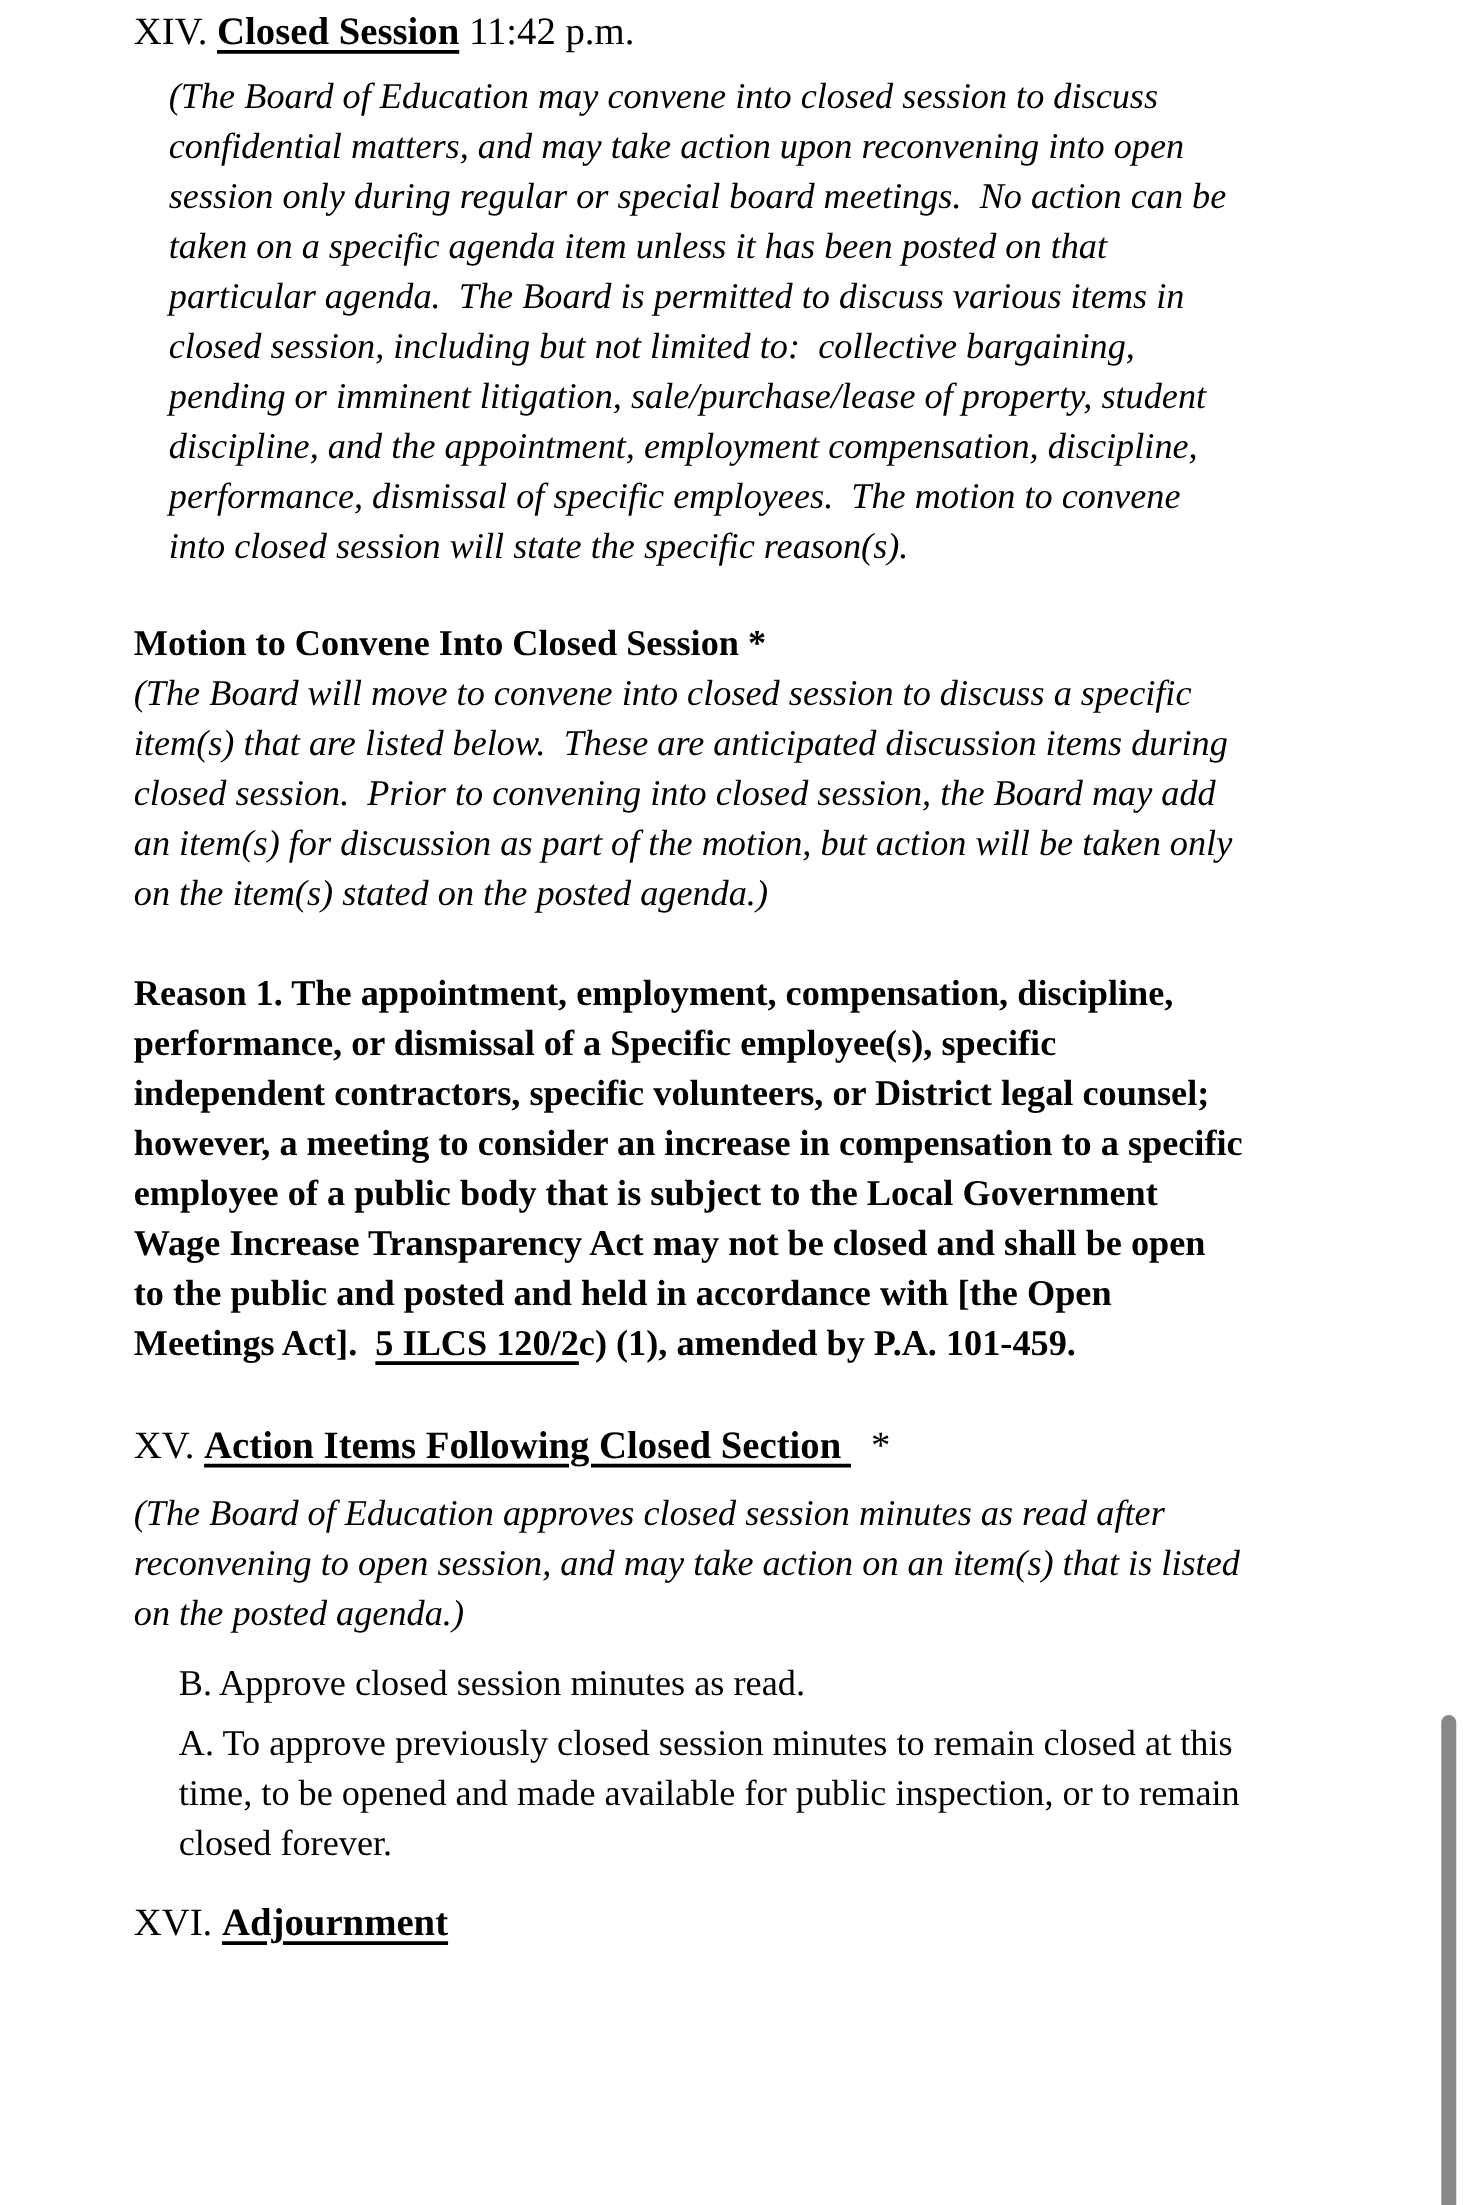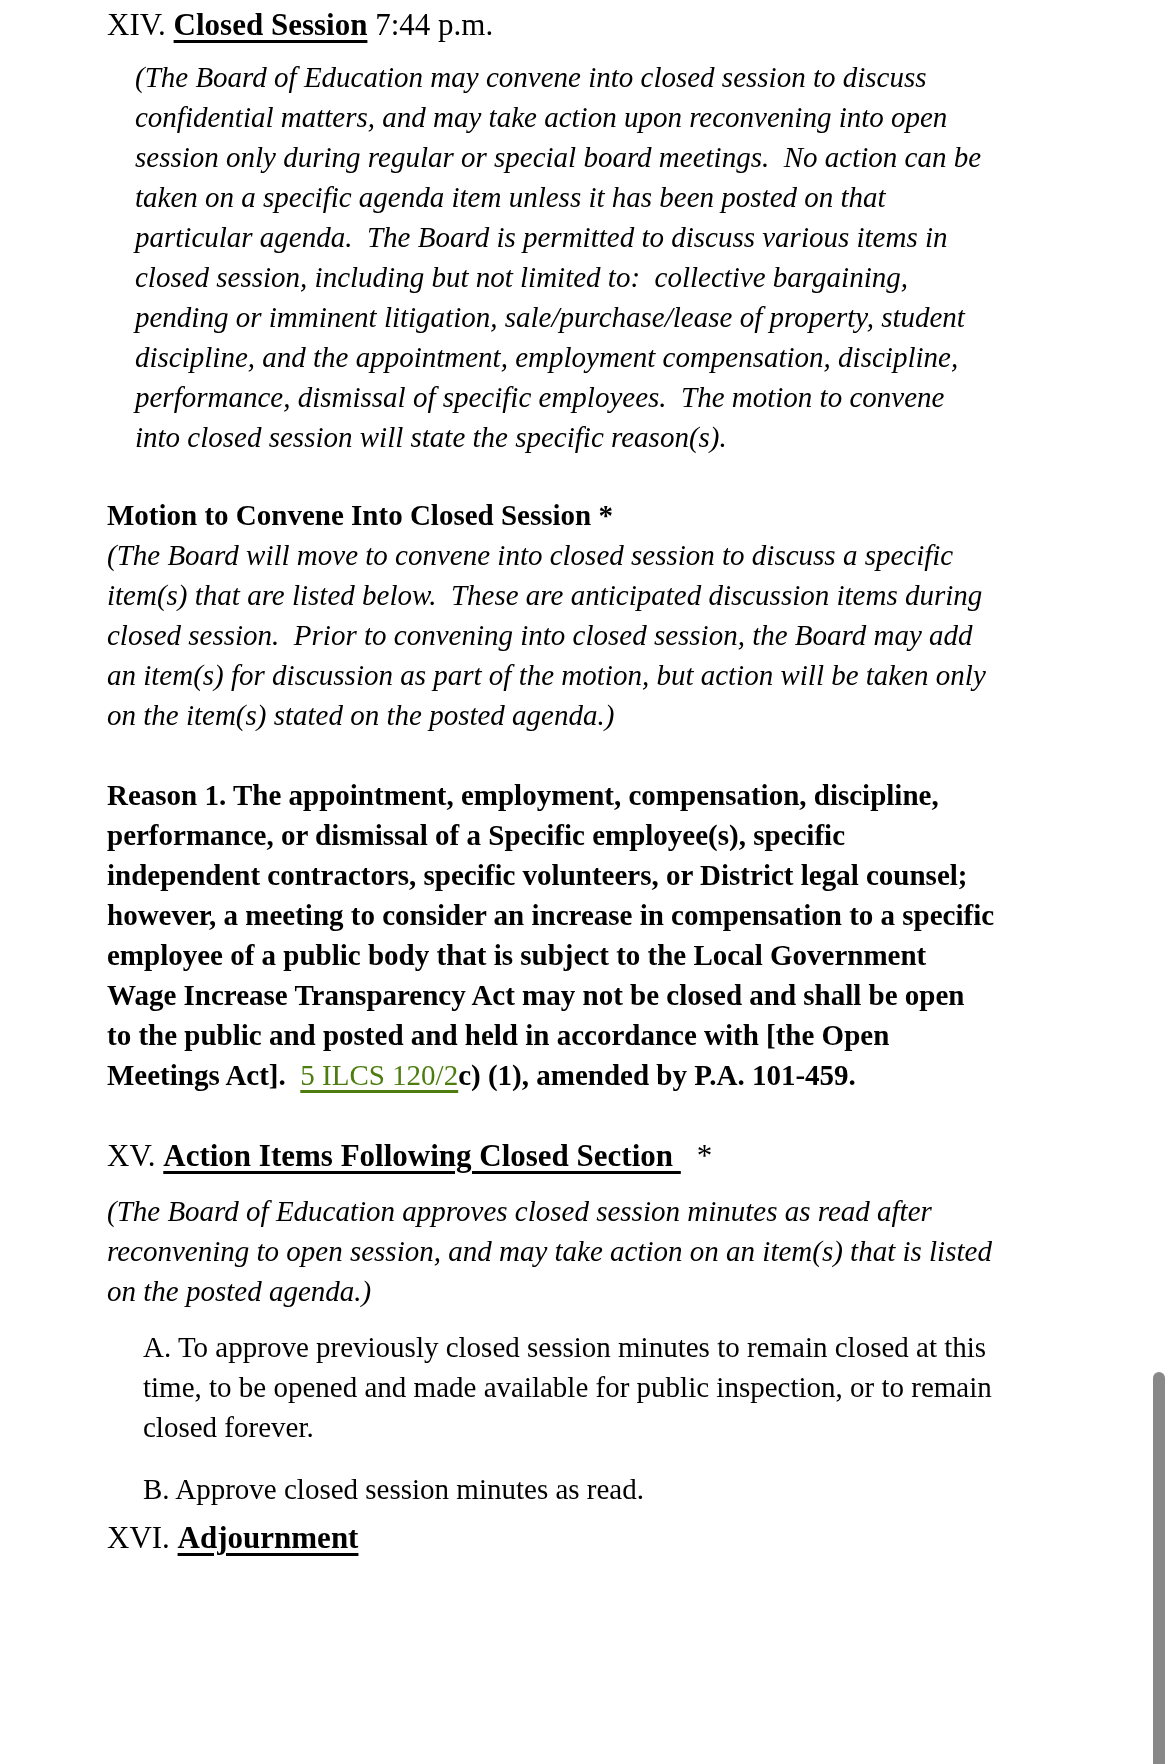--- a/index.html
+++ b/index.html
@@ -53,57 +53,57 @@
   .para-xv-desc { margin-bottom: 16px; }
   .sub-item {
     font-size: 29px;
     line-height: 40px;
     margin-left: 36px;
     margin-bottom: 22px;
     white-space: pre-wrap;
   }
   .sub-item-b { margin-bottom: 8px; }
   a.statute-link {
-    color: #4d7c0f;
-    font-weight: normal;
+    color: #000000;
+    font-weight: bold;
     text-decoration: underline;
     text-decoration-thickness: 3px;
     text-underline-offset: 5px;
   }
   .scrollbar-thumb {
     position: absolute;
     right: 5px;
     top: 1372px;
     width: 12px;
     height: 400px;
     background: #888888;
     border-radius: 6px 6px 0 0;
   }
 </style>
 </head>
 <body>
 
 <div class="page">
 
-  <h2 class="sec-heading heading-xiv"><span>XIV. </span><span class="sec-title">Closed Session</span><span> 7:44 p.m.</span></h2>
+  <h2 class="sec-heading heading-xiv"><span>XIV. </span><span class="sec-title">Closed Session</span><span> 11:42 p.m.</span></h2>
 
   <p class="italic para-xiv-desc">(The Board of Education may convene into closed session to discuss confidential matters, and may take action upon reconvening into open session only during regular or special board meetings.  No action can be taken on a specific agenda item unless it has been posted on that particular agenda.  The Board is permitted to discuss various items in closed session, including but not limited to:  collective bargaining, pending or imminent litigation, sale/purchase/lease of property, student discipline, and the appointment, employment compensation, discipline, performance, dismissal of specific employees.  The motion to convene into closed session will state the specific reason(s).</p>
 
   <p class="motion-heading">Motion to Convene Into Closed Session *</p>
 
   <p class="italic para-motion-desc">(The Board will move to convene into closed session to discuss a specific item(s) that are listed below.  These are anticipated discussion items during closed session.  Prior to convening into closed session, the Board may add an item(s) for discussion as part of the motion, but action will be taken only on the item(s) stated on the posted agenda.)</p>
 
   <p class="reason reason-1"><span>Reason 1. The appointment, employment, compensation, discipline, performance, or dismissal of a Specific employee(s), specific independent contractors, specific volunteers, or District legal counsel; however, a meeting to consider an increase in compensation to a specific employee of a public body that is subject to the Local Government Wage Increase Transparency Act may not be closed and shall be open to the public and posted and held in accordance with [the Open Meetings Act].  </span><a href="#" class="statute-link">5 ILCS 120/2</a><span>c) (1), amended by P.A. 101-459.</span></p>
 
 
   <h2 class="sec-heading heading-xv"><span>XV. </span><span class="sec-title">Action Items Following Closed Section </span><span class="asterisk">*</span></h2>
 
   <p class="italic para-xv-desc">(The Board of Education approves closed session minutes as read after reconvening to open session, and may take action on an item(s) that is listed on the posted agenda.)</p>
 
+  <div class="sub-item sub-item-b">B. Approve closed session minutes as read.</div>
+
   <div class="sub-item sub-item-a">A. To approve previously closed session minutes to remain closed at this time, to be opened and made available for public inspection, or to remain closed forever.</div>
-
-  <div class="sub-item sub-item-b">B. Approve closed session minutes as read.</div>
 
   <h2 class="sec-heading heading-xvi"><span>XVI. </span><span class="sec-title">Adjournment</span></h2>
 
 </div>
 
 <div class="scrollbar-thumb"></div>
 
 </body></html>

